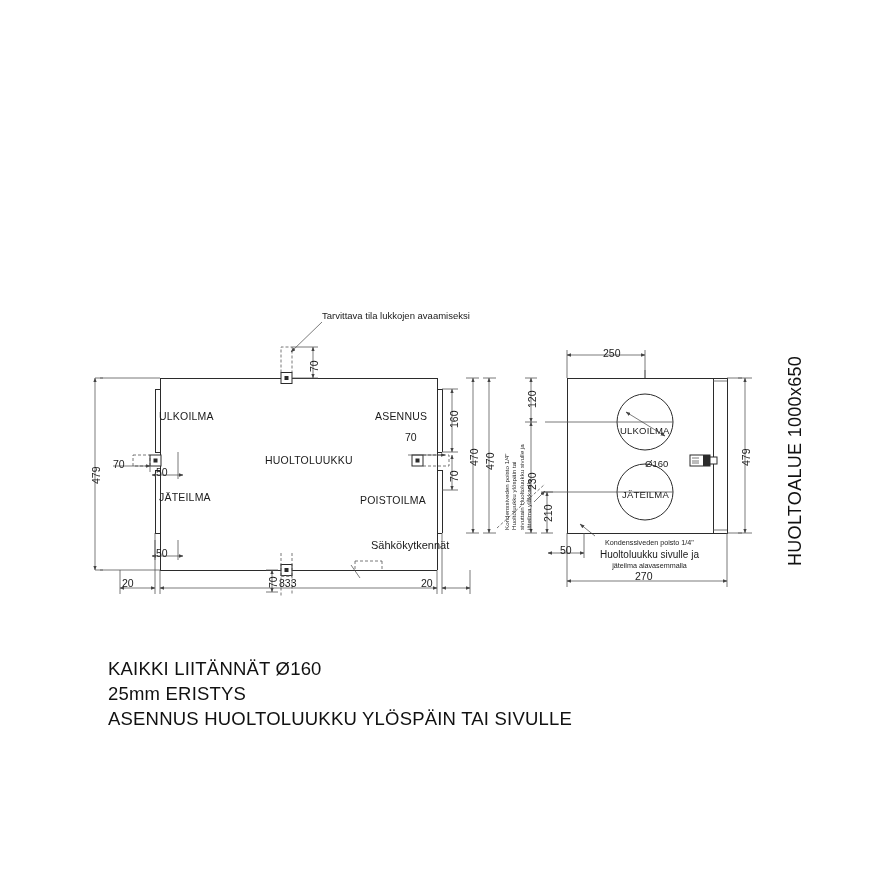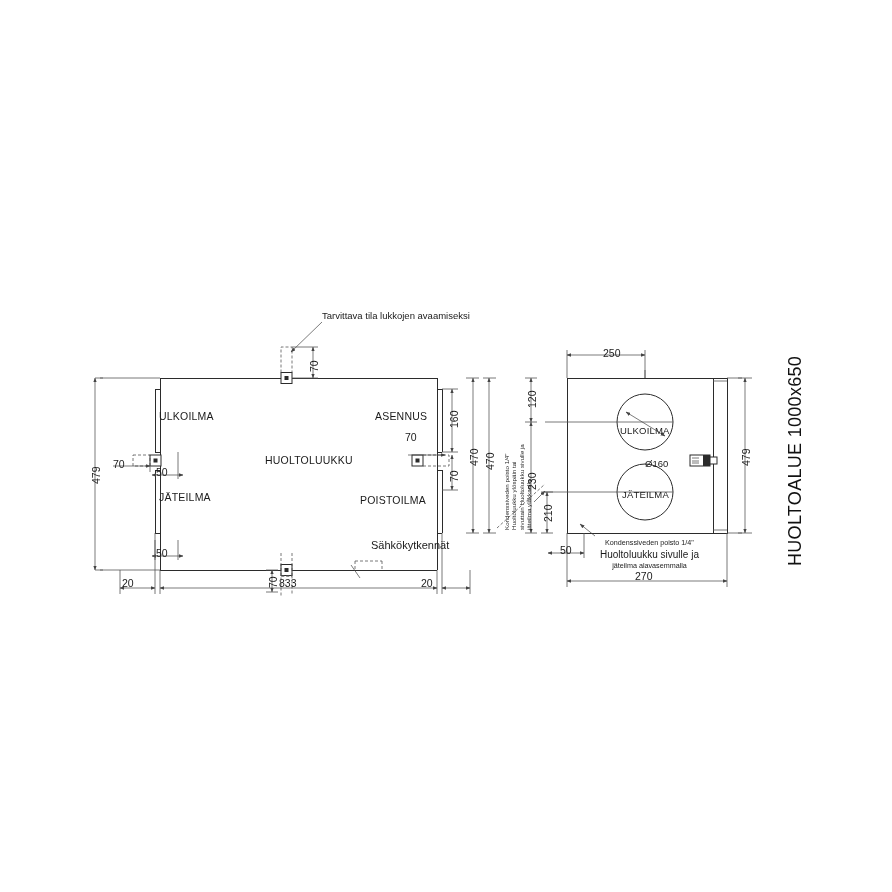--- a/index.html
+++ b/index.html
@@ -225,14 +225,19 @@
   </div>
 
   <div style="position:absolute;left:600px;top:538px;text-align:center;">
     <div class="t-tiny" style="font-size:7.2px;line-height:1.35;">Kondenssiveden poisto 1/4"</div>
     <div class="t-tiny" style="font-size:10px;line-height:1.35;">Huoltoluukku sivulle ja</div>
     <div class="t-tiny" style="font-size:7.2px;line-height:1.35;">jäteilma alavasemmalla</div>
   </div>
 
   <div class="txt t-side rot90" style="left:786px;top:566px;">HUOLTOALUE 1000x650</div>
 
+  <div class="bottomtext">
+    <div>KAIKKI LIITÄNNÄT Ø160</div>
+    <div>25mm ERISTYS</div>
+    <div>ASENNUS HUOLTOLUUKKU YLÖSPÄIN TAI SIVULLE</div>
+  </div>
 
 </div>
 
 </body></html>

